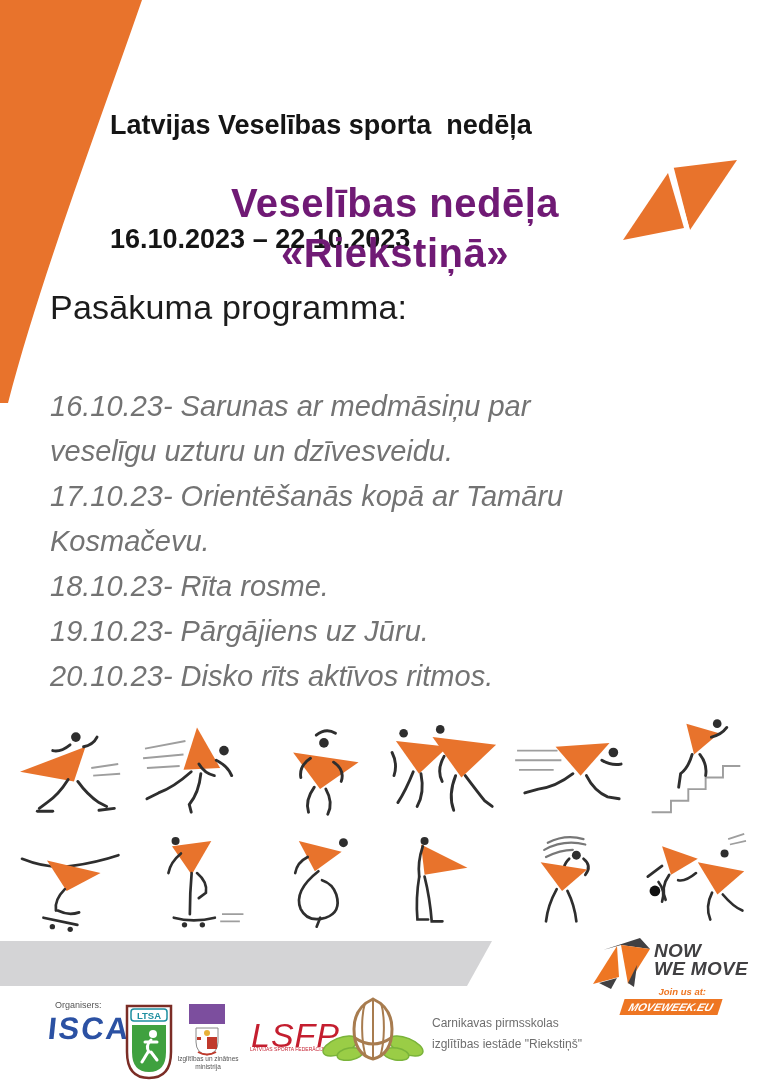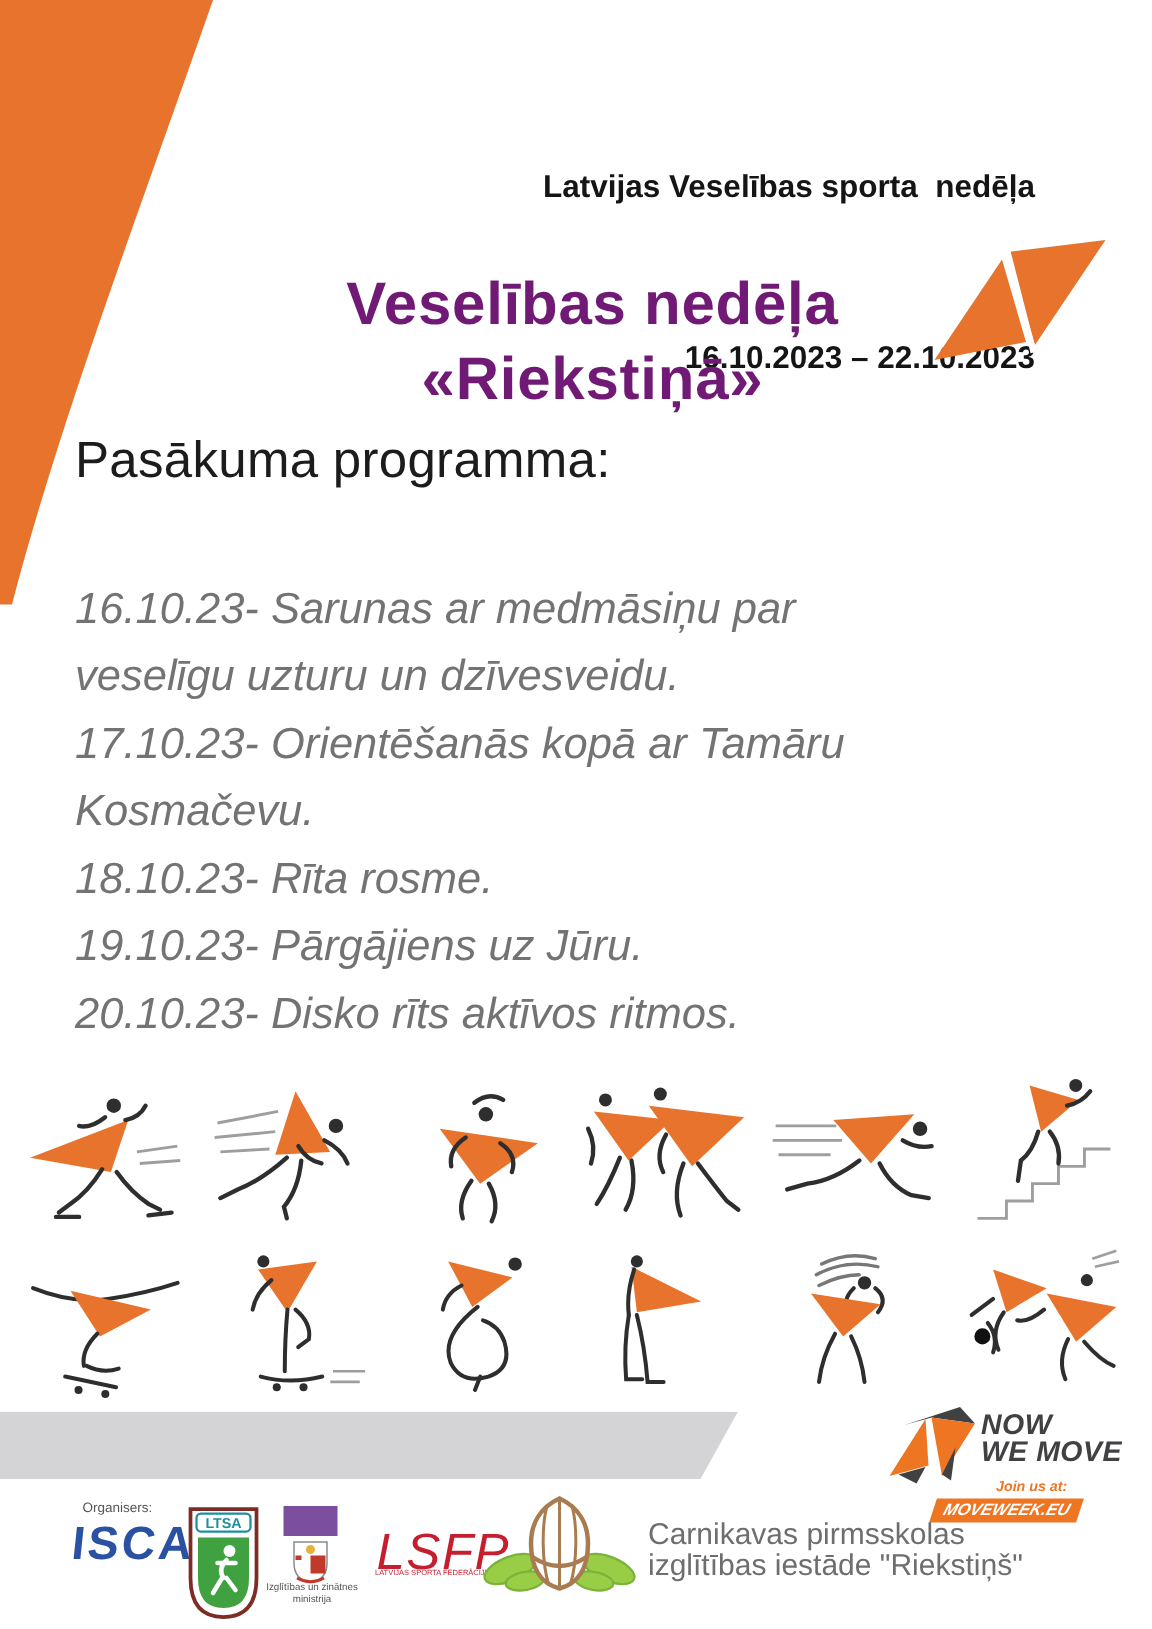--- a/index.html
+++ b/index.html
@@ -6,22 +6,22 @@
   .page{
     position:relative;width:768px;height:1086px;margin:0 auto;
     background:#ffffff;overflow:hidden;
     font-family:"Liberation Sans",sans-serif;
   }
   svg{display:block;}
   .abs{position:absolute;}
 
   
   .main-title{
-    left:110px;top:30px;width:580px;text-align:right;
-    font-weight:bold;font-size:21px;line-height:38px;color:#151515;
+    left:110px;top:30px;width:580px;text-align:left;
+    font-weight:bold;font-size:27px;line-height:38px;color:#151515;
     white-space:pre-wrap;
   }
   .event-title{
     left:120px;top:141px;width:550px;text-align:center;
     font-weight:bold;font-size:40px;line-height:50px;color:#701a75;
     letter-spacing:0.5px;
     margin-top:37px;
   }
 
   
@@ -45,21 +45,21 @@
     left:0;top:941px;width:492px;height:45px;background:#D4D4D6;
     clip-path:polygon(0 0,100% 0,calc(100% - 25px) 100%,0 100%);
   }
 
   
   .nwm-text{
     left:654px;top:942px;color:#414042;font-weight:bold;font-style:italic;
     font-size:19px;line-height:18px;letter-spacing:0.3px;white-space:nowrap;
   }
   .join-label{
-    left:664px;top:986px;width:90px;text-align:left;color:#EE7623;
+    left:616px;top:986px;width:90px;text-align:right;color:#EE7623;
     font-size:9.5px;font-weight:bold;font-style:italic;
   }
   .site-band{
     left:622px;top:999px;width:98px;height:16px;background:#EE7623;
     transform:skewX(-18deg);display:flex;align-items:center;justify-content:center;
   }
   .site-band span{
     color:#ffffff;font-weight:bold;font-style:italic;font-size:11px;white-space:nowrap;
   }
 
@@ -74,21 +74,21 @@
     font-size:34px;letter-spacing:1px;
   }
   .lsfp-sub{
     left:250px;top:1046px;width:72px;color:#C41E2F;font-size:5px;white-space:nowrap;
   }
   .ministry-text{
     left:168px;top:1055px;width:80px;text-align:center;color:#555555;
     font-size:6.5px;line-height:8px;
   }
   .school-text{
-    left:432px;top:1013px;color:#6E6E6E;font-size:20px;line-height:21px;
+    left:432px;top:1013px;color:#6E6E6E;font-size:12px;line-height:21px;
   }
   .ministry-flag{left:189px;top:1004px;width:36px;height:20px;background:#7C4E9E;}
 </style>
 </head>
 <body>
 
 <div class="page">
 
   <svg class="abs" style="left:0;top:0" width="150" height="410" viewBox="0 0 150 410">
     <path d="M0,0 L142,0 C95,135 40,280 8,403 L0,403 Z" fill="#E8732C"></path>

